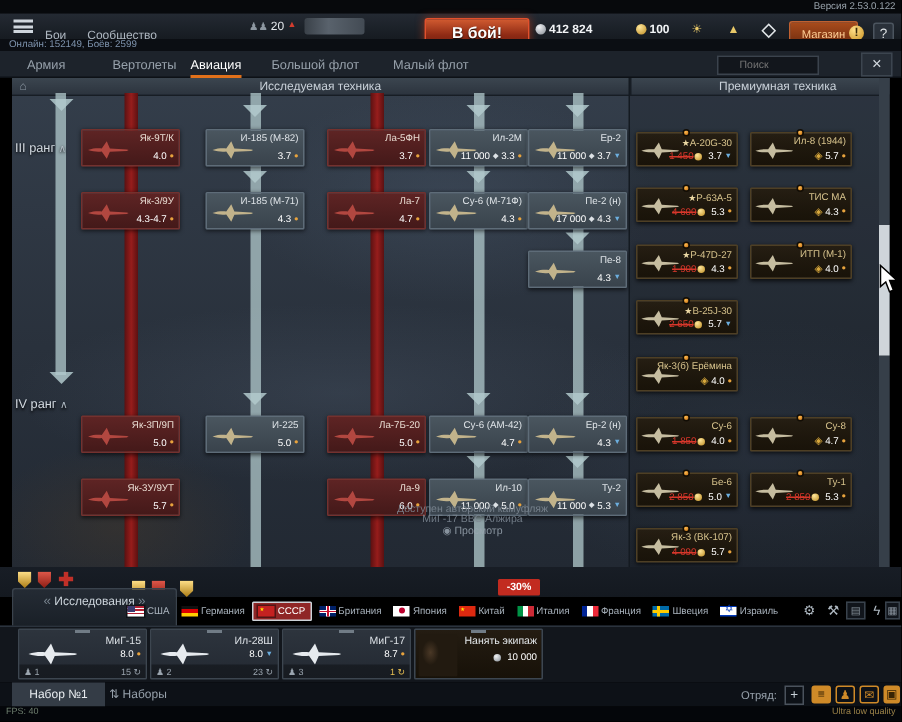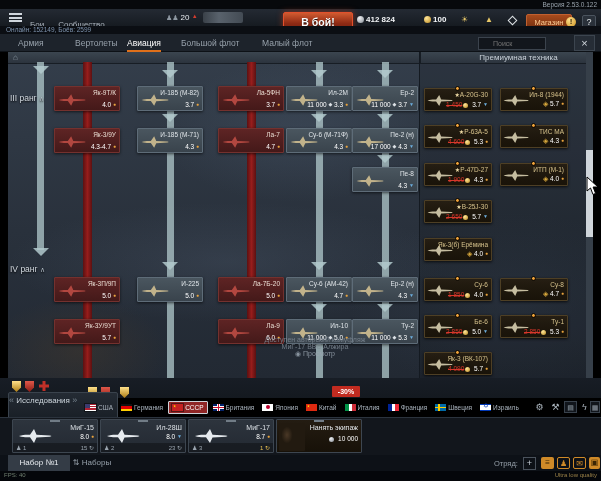--- a/index.html
+++ b/index.html
@@ -100,21 +100,21 @@
 .over1{left:0;top:378px;width:601px;height:20px;background:linear-gradient(#1a2029e8,#151a21f5)}
 .mode-dd{left:500px;top:378px;width:93px;height:13px;background:#000;border:1px solid #2c333c;
   color:#c9d1d9;font-size:7.5px;line-height:11px;padding:0 4px;display:flex;justify-content:space-between}
 .sale{left:332px;top:386px;width:28px;height:11px;background:#c22b20;color:#fff;font-weight:bold;
   font-size:7px;text-align:center;line-height:11px;border-radius:1px}
 .medal{position:absolute;width:9px;height:11px}
 .m-gold{background:linear-gradient(#ffe089,#ad7d15);clip-path:polygon(0 0,100% 0,100% 60%,50% 100%,0 60%)}
 .m-red{background:linear-gradient(#e0584a,#8c1d14);clip-path:polygon(0 0,100% 0,100% 60%,50% 100%,0 60%)}
 .m-cross{background:#c03028;clip-path:polygon(35% 0,65% 0,65% 35%,100% 35%,100% 65%,65% 65%,65% 100%,35% 100%,35% 65%,0 65%,0 35%,35% 35%)}
 .research-btn{left:8px;top:392px;width:110px;height:32px;background:linear-gradient(#242b34,#171d24);
-  border:1px solid #3a434d;color:#ccd4db;font-size:8px;line-height:15px;border-radius:2px}
+  border:1px solid #3a434d;color:#ccd4db;font-size:8px;text-align:center;line-height:15px;border-radius:2px}
 .research-btn .wing{color:#76828c;font-size:9px}
 .nationbar{left:82px;top:399px;height:16px;display:flex;align-items:center;column-gap:2px}
 .nation{display:flex;align-items:center;gap:2px;padding:2px 3px;font-size:6.5px;color:#a9b3bd;white-space:nowrap}
 .nation.active{background:#8f2626;border:1px solid #ccd2d8;border-radius:1px;color:#fff}
 .fl{width:11px;height:7px;display:inline-block;box-shadow:0 0 0 1px #00000070;position:relative;flex:0 0 auto}
 .fl-us{background:linear-gradient(#b22234 16%,#fff 16% 32%,#b22234 32% 48%,#fff 48% 64%,#b22234 64% 80%,#fff 80%)}
 .fl-us::after{content:"";position:absolute;left:0;top:0;width:5px;height:4px;background:#3c3b6e}
 .fl-de{background:linear-gradient(#111 33%,#d00 33% 66%,#ffce00 66%)}
 .fl-su{background:#c42121}
 .fl-su::after{content:"";position:absolute;left:1px;top:1px;width:3px;height:3px;background:#ffd700;
@@ -218,20 +218,21 @@
       </div>
     <span class="abs mag"></span>
     <input class="abs search" readonly="" placeholder="Поиск" style="">
     <div class="abs closebtn">×</div>
   </div>
 
   <div class="abs tree" id="treeArea"></div>
   <div class="abs prem-shade"></div>
   <div class="abs tree-header">
     <span class="home-ico">⌂</span>
+    <div class="th-left">Исследуемая техника</div>
     <div class="th-right">Премиумная техника</div>
   </div>
   <div class="abs divider"></div>
   <div id="treeLayer">
       <div class="vline teal abs" style="left: 37px; top: 62px; height: 188px;"></div>
       <div class="ah abs" style="left: 33px; top: 66px;"></div>
       <div class="ah abs" style="left: 33px; top: 248px;"></div>
       <div class="vline red abs" style="left: 82.5px; top: 62px; height: 316px;"></div>
       <div class="card locked" style="left: 54px; top: 86px;">
         <svg viewBox="0 0 36 16">

